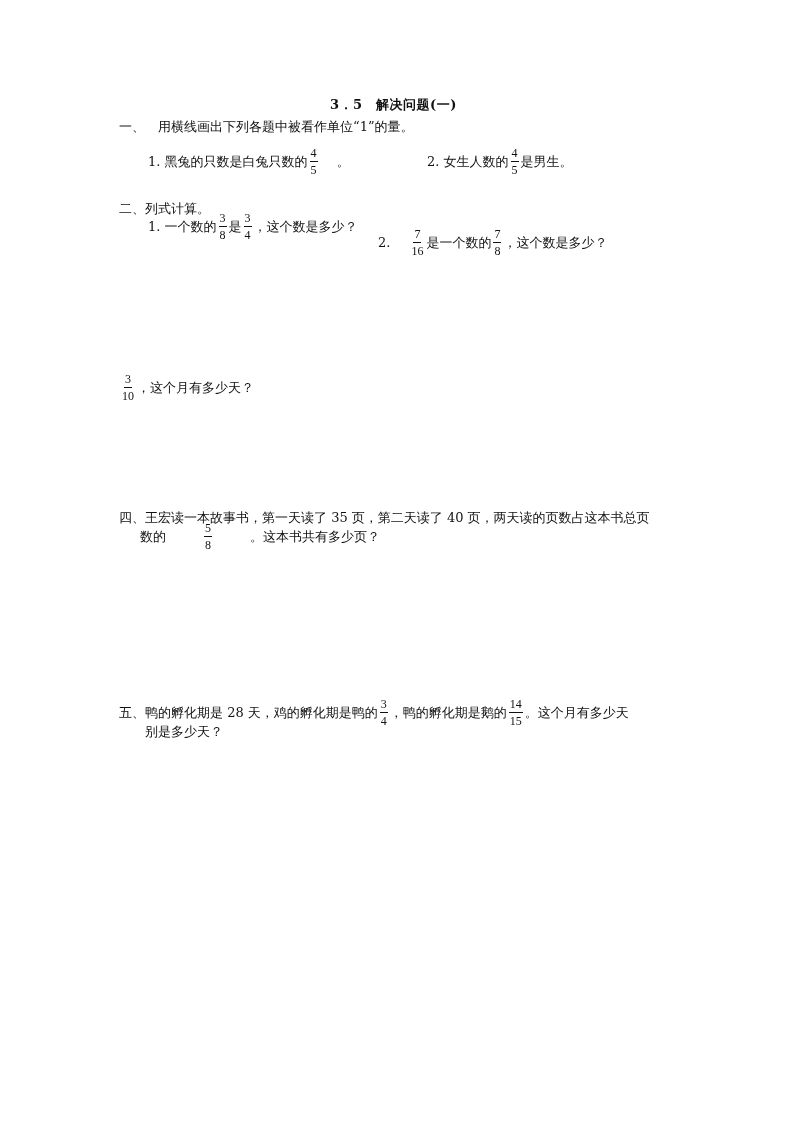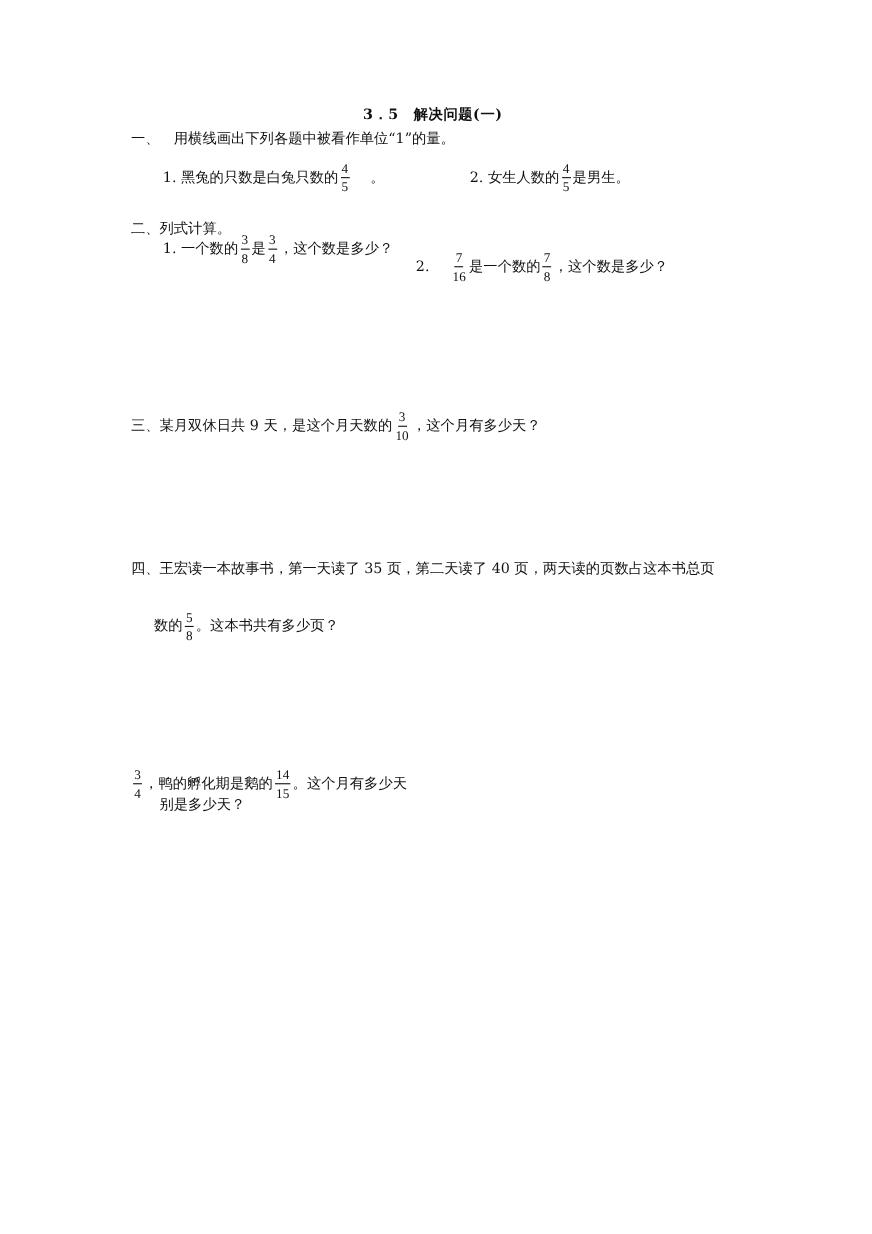--- a/index.html
+++ b/index.html
@@ -69,39 +69,39 @@
   </span>
   <span>是一个数的</span>
   <span class="frac">
     <span class="num">7</span>
     <span class="den">8</span>
   </span>
   <span>，这个数是多少？</span>
 </div>
 
 <div class="line" style="left:119px; top:372px;">
-  <span>三、某月双休日共 9 天，是这个月天数的</span>
   <span class="frac">
     <span class="num">3</span>
     <span class="den">10</span>
   </span>
   <span>，这个月有多少天？</span>
 </div>
 
 <div class="line" style="left:119px; top:509px;">四、王宏读一本故事书，第一天读了 35 页，第二天读了 40 页，两天读的页数占这本书总页</div>
-<div class="line" style="left:140px; top:554px;">
+<div class="line" style="left:140px; top:521px;gap:36px;">
   <span>数的</span>
   <span class="frac">
     <span class="num">5</span>
     <span class="den">8</span>
   </span>
   <span>。这本书共有多少页？</span>
 </div>
 
 <div class="line" style="left:119px; top:697px;">
+  <span>五、鸭的孵化期是 28 天，鸡的孵化期是鸭的</span>
   <span class="frac">
     <span class="num">3</span>
     <span class="den">4</span>
   </span>
   <span>，鸭的孵化期是鹅的</span>
   <span class="frac">
     <span class="num">14</span>
     <span class="den">15</span>
   </span>
   <span>。这个月有多少天</span>

